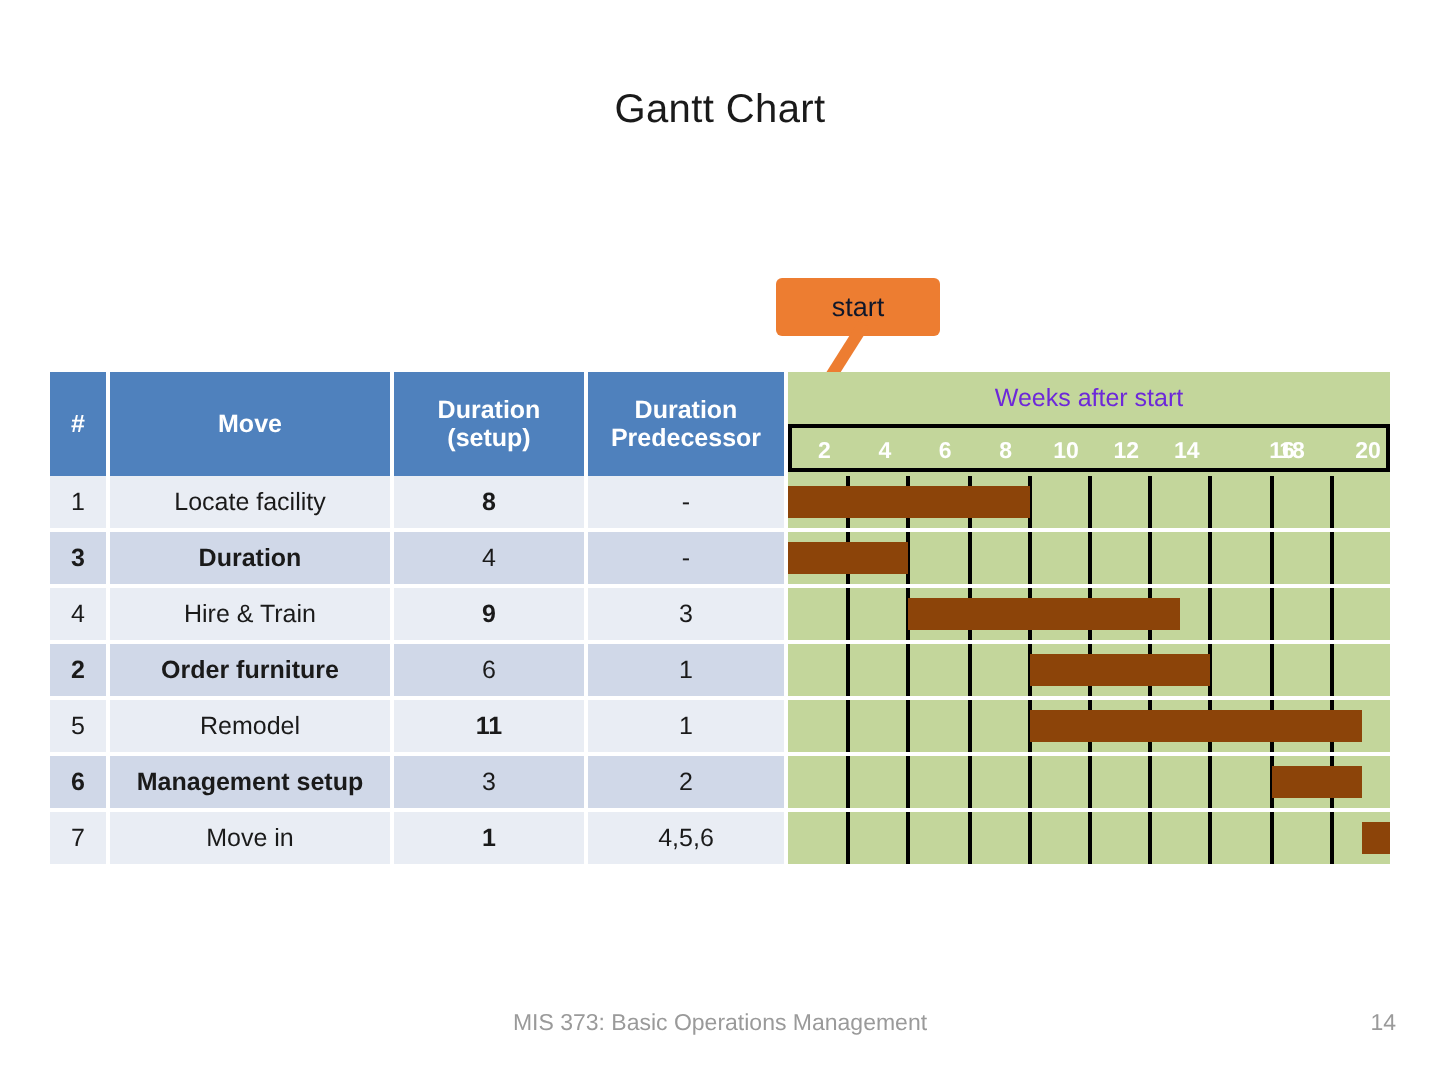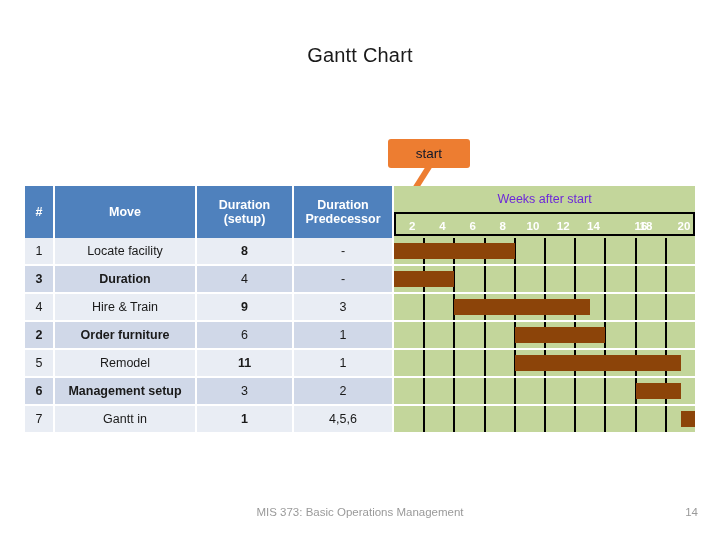--- a/index.html
+++ b/index.html
@@ -271,21 +271,21 @@
               <div class="gline" style="left: 180.2px;"></div>
               <div class="gline" style="left: 210.4px;"></div>
               <div class="gline" style="left: 240.6px;"></div>
               <div class="gline" style="left: 270.8px;"></div>
               <div class="gbar" style="left: 241.6px; width: 45.3px;"></div>
             </div>
           </td>
         </tr>
         <tr class="trow odd">
           <td class="c-num">7</td>
-          <td class="c-task">Gantt in</td>
+          <td class="c-task">Move in</td>
           <td class="c-dur">1</td>
           <td class="c-pred">4,5,6</td>
           <td class="c-gantt">
             <div class="gantt-inner">
               <div class="gline" style="left: 29.2px;"></div>
               <div class="gline" style="left: 59.4px;"></div>
               <div class="gline" style="left: 89.6px;"></div>
               <div class="gline" style="left: 119.8px;"></div>
               <div class="gline" style="left: 150px;"></div>
               <div class="gline" style="left: 180.2px;"></div>

